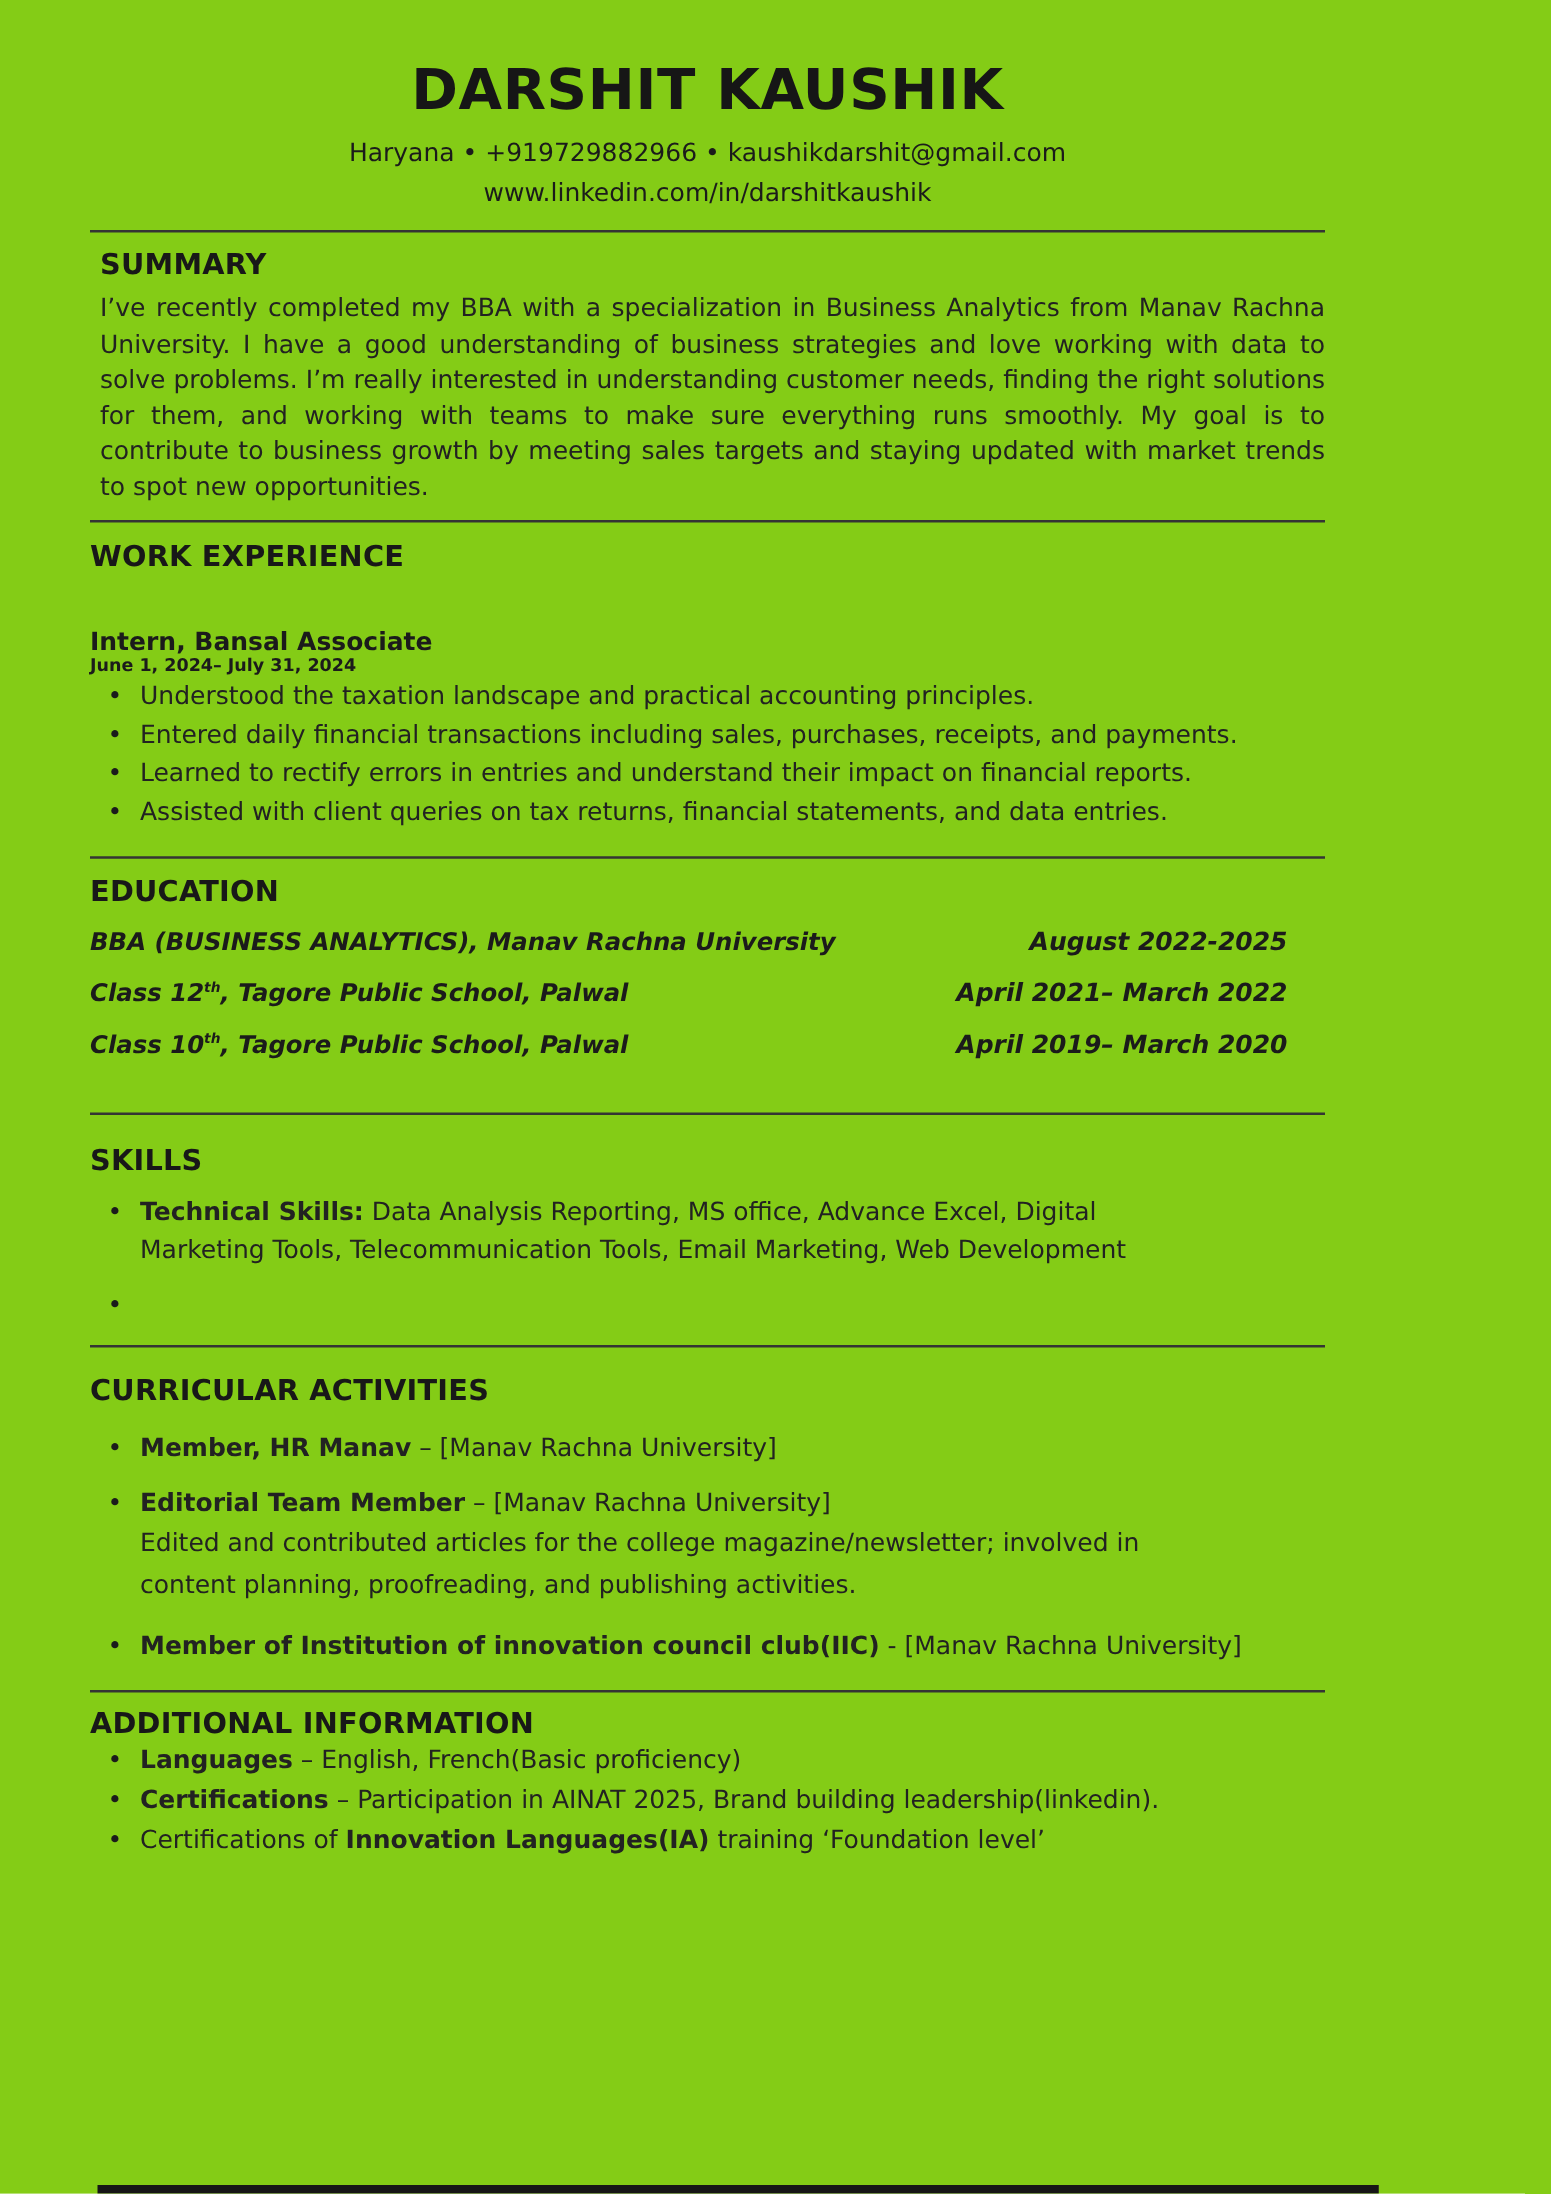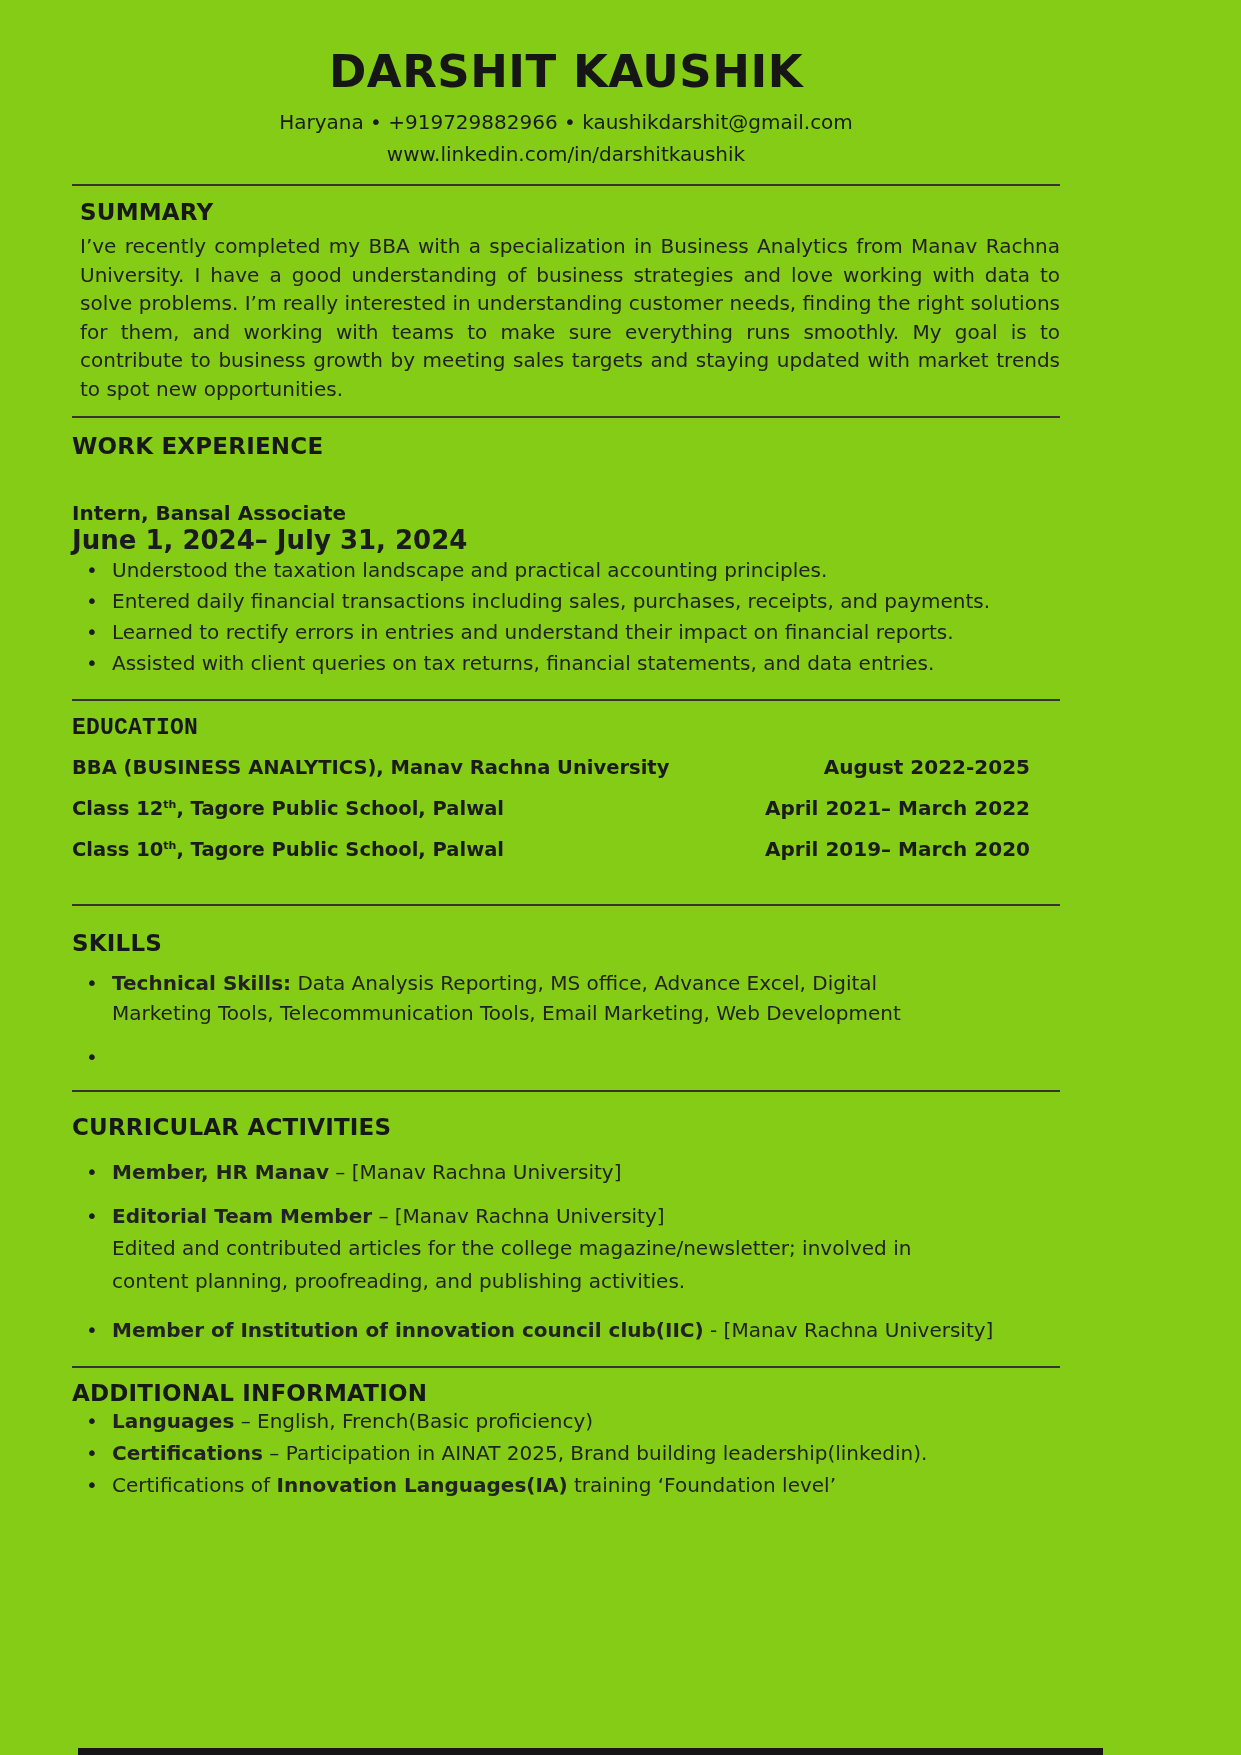--- a/index.html
+++ b/index.html
@@ -23,30 +23,30 @@
   #hr4{margin-top:42px;}
   #hr5{margin-top:18px;}
   #hr6{margin-top:22px;}
   .sec-h{font-size:23px;line-height:26px;font-weight:700;margin:0;letter-spacing:0.2px;color:#181818;}
   .pad8{padding-left:8px;}
   .summary-h{margin-top:13px;}
   .summary-body{margin:7px 0 0;font-size:20px;line-height:28.5px;text-align:justify;color:#222;}
   .work-h{margin-top:15px;}
   .job-row{margin-top:42px;display:flex;justify-content:space-between;align-items:baseline;flex-direction:column;}
   .job-role{font-weight:700;font-size:20px;}
-  .job-dates{font-weight:700;font-size:26px;white-space:nowrap;}
+  .job-dates{font-weight:700;font-size:14px;white-space:nowrap;}
   ul.blist{list-style:none;margin:0;padding:0;}
   .b-item{display:flex;font-size:20px;line-height:31px;color:#222;}
   .dot{flex:0 0 26px;padding-left:14px;text-align:left;color:#1b1b1b;}
   .b-text{flex:0 1 auto;}
   .work-list{margin-top:22px;}
   .work-list .b-text{max-width:905px;}
-  .edu-h{margin-top:14px;font-family:Liberation Mono, monospace;}
+  .edu-h{margin-top:14px;}
   .edu-rows{margin-top:14px;}
-  .edu-row{display:flex;justify-content:space-between;align-items:baseline;font-weight:700;font-size:19.5px;line-height:24px;margin-bottom:16px;}
+  .edu-row{display:flex;justify-content:space-between;align-items:baseline;font-weight:700;font-size:19.5px;line-height:24px;margin-bottom:16px;font-style:italic;}
   .edu-row:last-child{margin-bottom:0;}
   .edu-left sup{font-size:11px;line-height:0;vertical-align:super;}
   .edu-date{font-size:20px;padding-right:30px;white-space:nowrap;}
   .skills-h{margin-top:24px;}
   .skill-item{margin-top:12px;line-height:30px;}
   .skill-item + .skill-item{margin-top:14px;}
   .skill-item .b-text{max-width:865px;}
   .lbl{font-weight:700;}
   .curr-h{margin-top:22px;}
   .curr-item{margin-top:18px;line-height:28px;}

